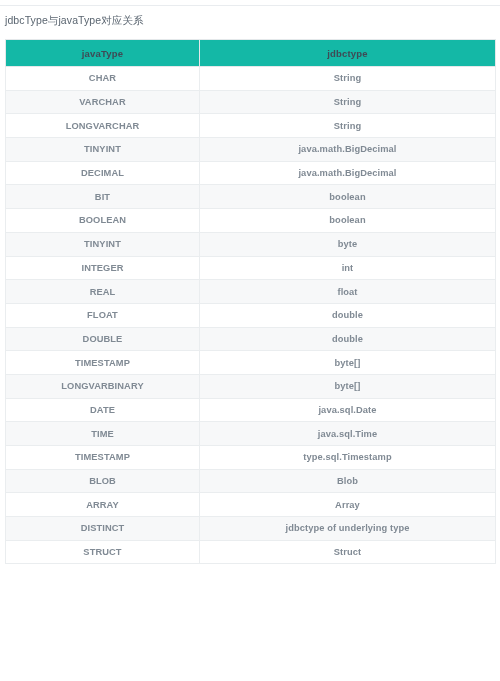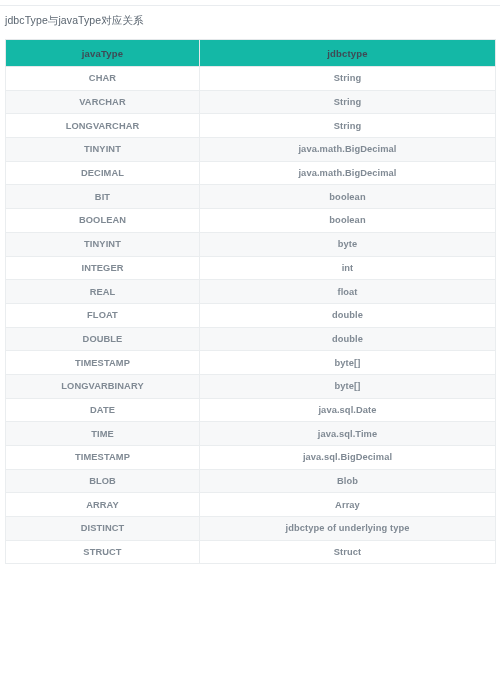--- a/index.html
+++ b/index.html
@@ -176,21 +176,21 @@
           <tr>
             <td>DATE</td>
             <td>java.sql.Date</td>
           </tr>
           <tr>
             <td>TIME</td>
             <td>java.sql.Time</td>
           </tr>
           <tr>
             <td>TIMESTAMP</td>
-            <td>java.sql.BigDecimal</td>
+            <td>type.sql.Timestamp</td>
           </tr>
           <tr>
             <td>BLOB</td>
             <td>Blob</td>
           </tr>
           <tr>
             <td>ARRAY</td>
             <td>Array</td>
           </tr>
           <tr>

